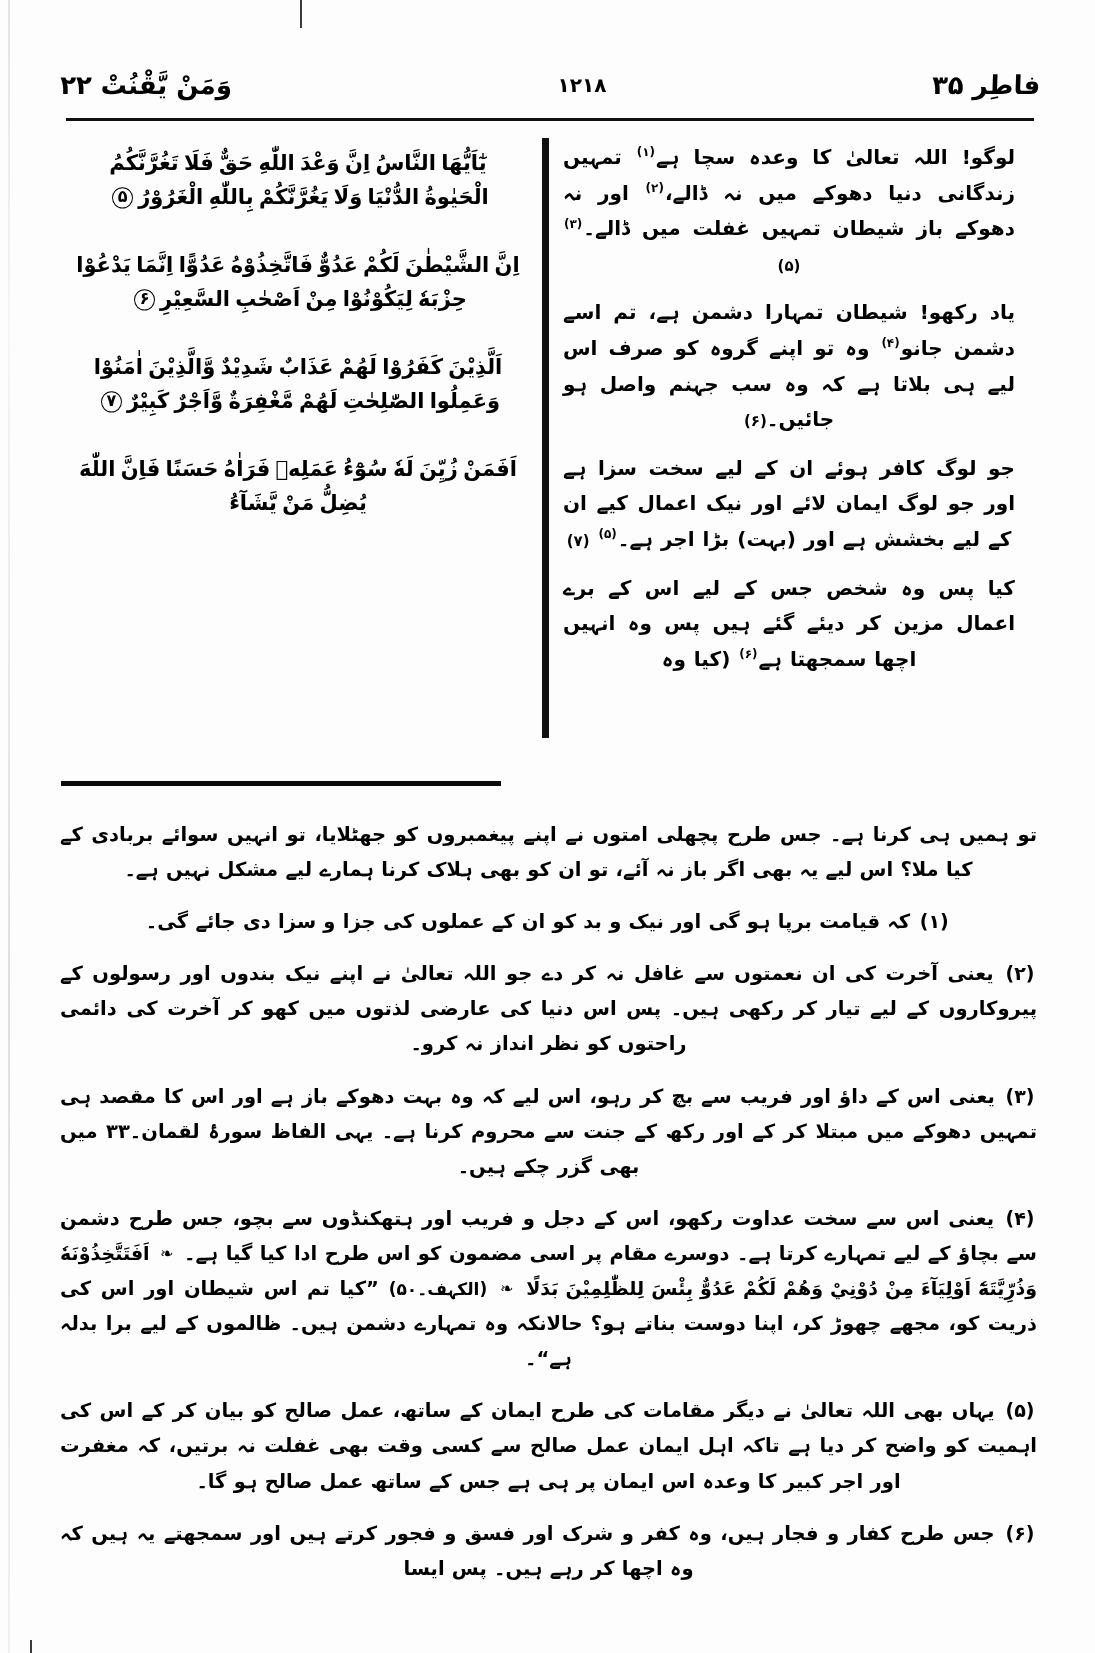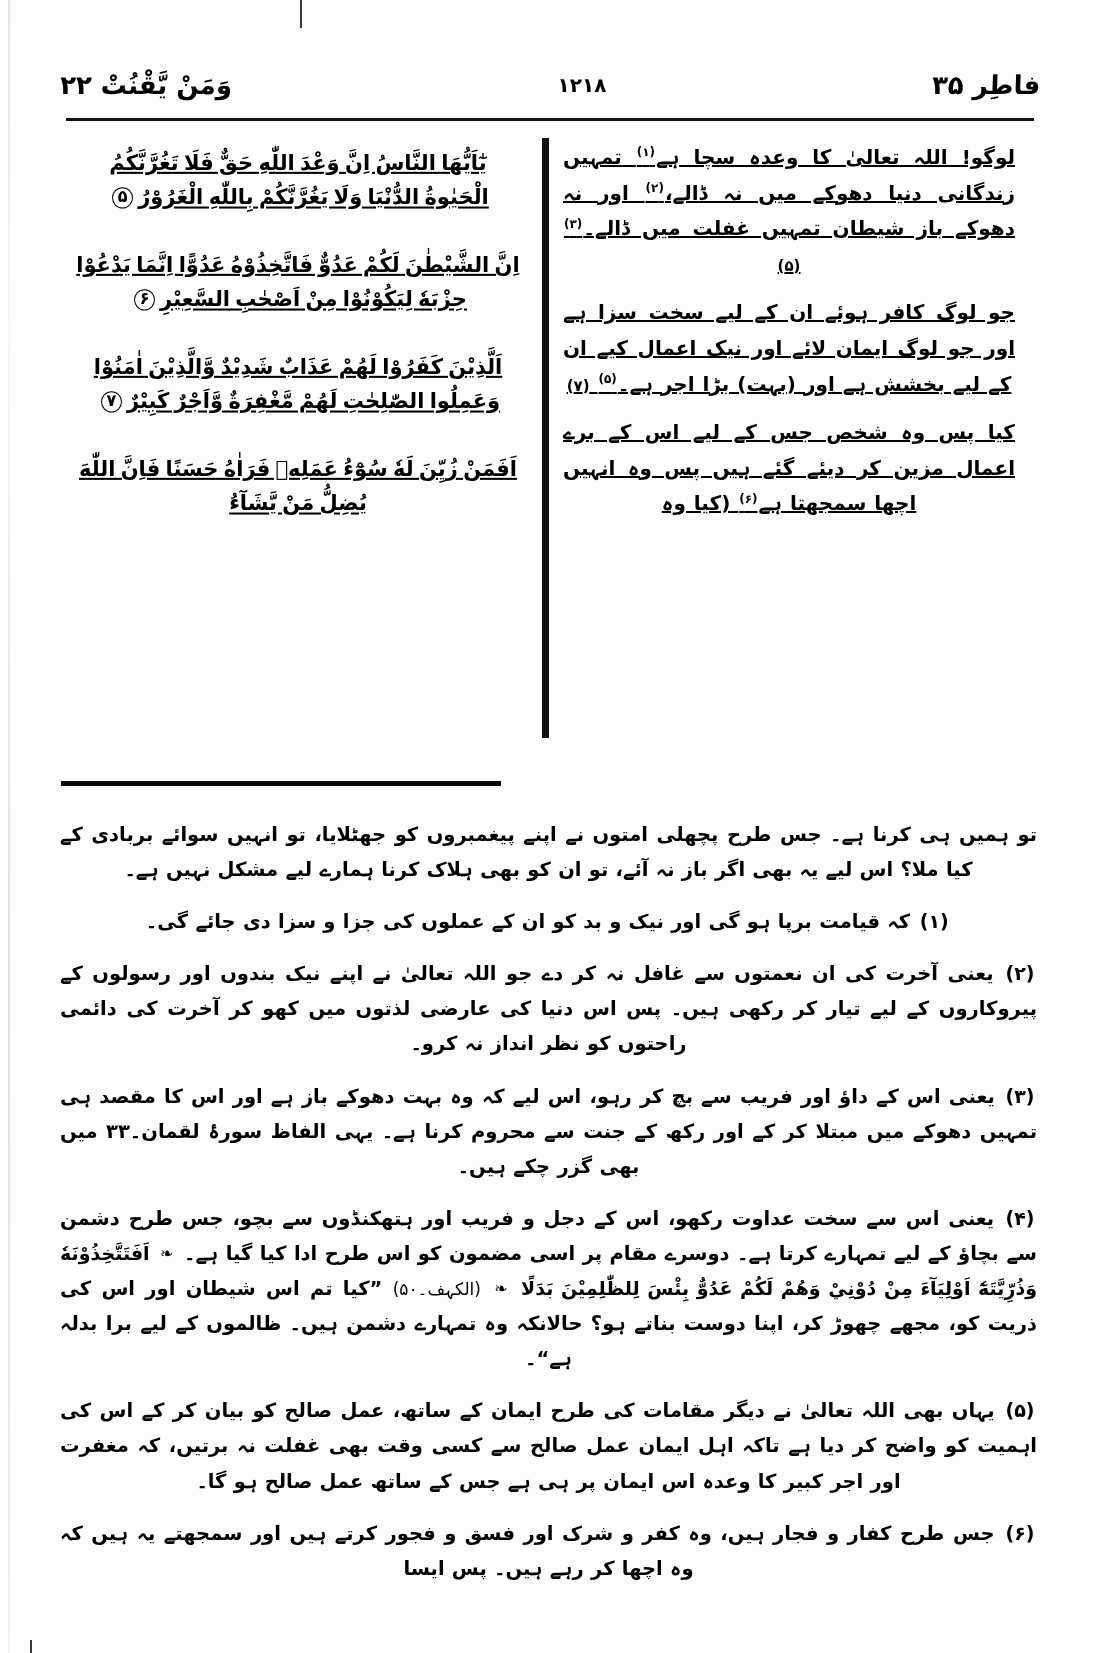--- a/index.html
+++ b/index.html
@@ -73,21 +73,20 @@
     position: absolute;
     top: 132px;
     left: 66px;
     width: 968px;
     height: 610px;
     display: flex;
     flex-direction: row-reverse;
   }
   .col {
     box-sizing: border-box;
-    text-decoration: underline;
   }
   .col-arabic {
     width: 470px;
     padding: 14px 16px 0 10px;
   }
   .col-divider {
     width: 7px;
     background: #111;
     margin: 6px 6px 4px 6px;
   }
@@ -185,21 +184,21 @@
   }
   .inline-arabic {
     font-family: "DejaVu Sans", sans-serif;
     font-weight: 700;
     font-size: 19px;
     letter-spacing: -0.8px;
     word-spacing: -2px;
   }
   .ref {
     font-size: 17px;
-    font-weight: 400;
+    font-weight: 700;
   }
   .flower {
     font-size: 16px;
     vertical-align: 1px;
     padding: 0 3px;
   }
 </style>
 </head>
 <body>
 
@@ -242,20 +241,24 @@
 
     <div class="col col-urdu">
 
       <div class="trans-block">
         <span>لوگو! اللہ تعالیٰ کا وعدہ سچا ہے</span><span class="sup">(۱)</span>
         <span>تمہیں زندگانی دنیا دھوکے میں نہ ڈالے،</span><span class="sup">(۲)</span>
         <span>اور نہ دھوکے باز شیطان تمہیں غفلت میں ڈالے۔</span><span class="sup">(۳)</span>
         <span class="vno">(۵)</span>
       </div>
 
+      <div class="trans-block">
+        <span>یاد رکھو! شیطان تمہارا دشمن ہے، تم اسے دشمن جانو</span><span class="sup">(۴)</span>
+        <span>وہ تو اپنے گروہ کو صرف اس لیے ہی بلاتا ہے کہ وہ سب جہنم واصل ہو جائیں۔</span><span class="vno">(۶)</span>
+      </div>
 
       <div class="trans-block">
         <span>جو لوگ کافر ہوئے ان کے لیے سخت سزا ہے اور جو لوگ ایمان لائے اور نیک اعمال کیے ان کے لیے بخشش ہے اور (بہت) بڑا اجر ہے۔</span><span class="sup">(۵)</span>
         <span class="vno">(۷)</span>
       </div>
 
       <div class="trans-block">
         <span>کیا پس وہ شخص جس کے لیے اس کے برے اعمال مزین کر دیئے گئے ہیں پس وہ انہیں اچھا سمجھتا ہے</span><span class="sup">(۶)</span>
         <span>(کیا وہ</span>
       </div>

